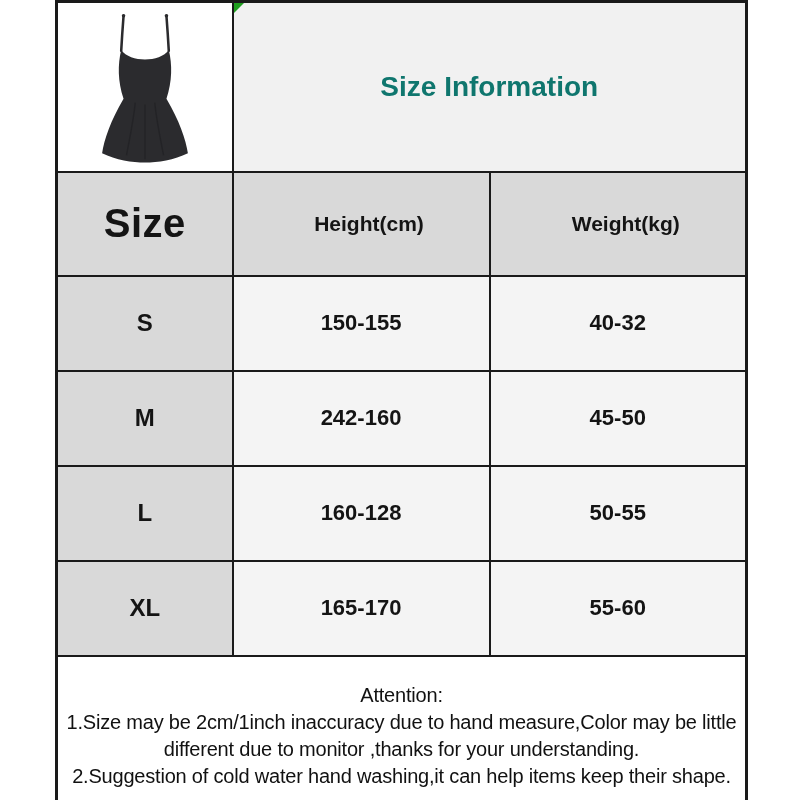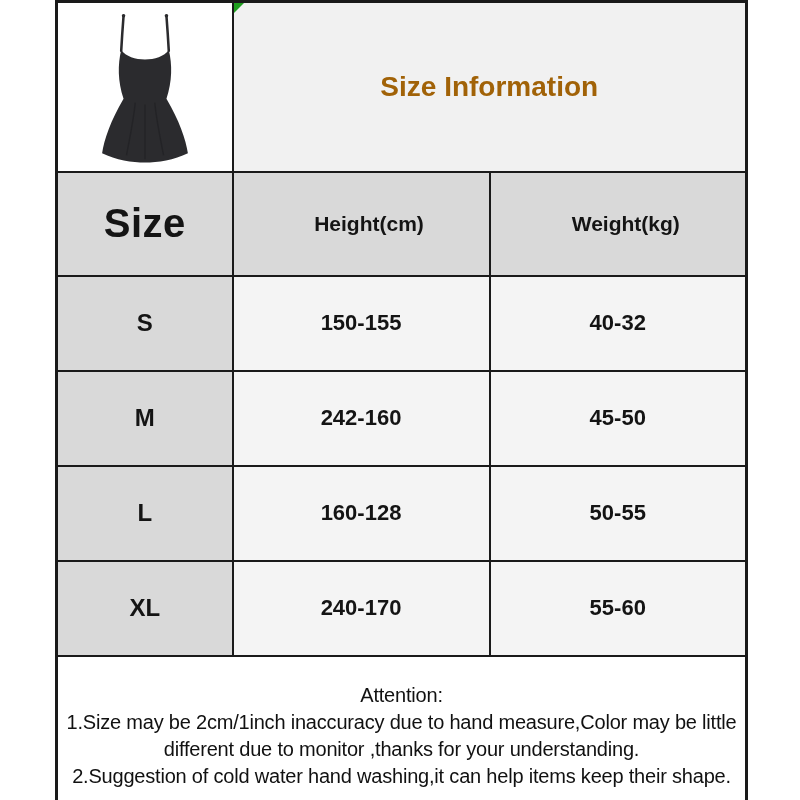--- a/index.html
+++ b/index.html
@@ -39,21 +39,21 @@
   }
   .dress-wrap {
     width: 100%; height: 100%;
     display: flex; align-items: center; justify-content: center;
   }
   td.cell-title {
     position: relative;
     background: #f1f1f1;
     font-size: 28px;
     font-weight: bold;
-    color: #a16207;
+    color: #0f766e;
   }
   .corner-marker {
     position: absolute;
     top: 0; left: 0;
     width: 0; height: 0;
     border-top: 10px solid #1f9e1f;
     border-right: 10px solid transparent;
   }
   tr.header-row td {
     background: #d9d9d9;
@@ -139,21 +139,21 @@
       <td class="value-cell">242-160</td>
       <td class="value-cell">45-50</td>
     </tr>
     <tr class="data-row">
       <td class="size-cell">L</td>
       <td class="value-cell">160-128</td>
       <td class="value-cell">50-55</td>
     </tr>
     <tr class="data-row">
       <td class="size-cell">XL</td>
-      <td class="value-cell">240-170</td>
+      <td class="value-cell">165-170</td>
       <td class="value-cell">55-60</td>
     </tr>
 
     <tr>
       <td class="cell-attention" colspan="3">
         <div>Attention:</div>
         <div>1.Size may be 2cm/1inch inaccuracy due to hand measure,Color may be little different due to monitor ,thanks for your understanding.</div>
         <div>2.Suggestion of cold water hand washing,it can help items keep their shape.</div>
       </td>
     </tr>

